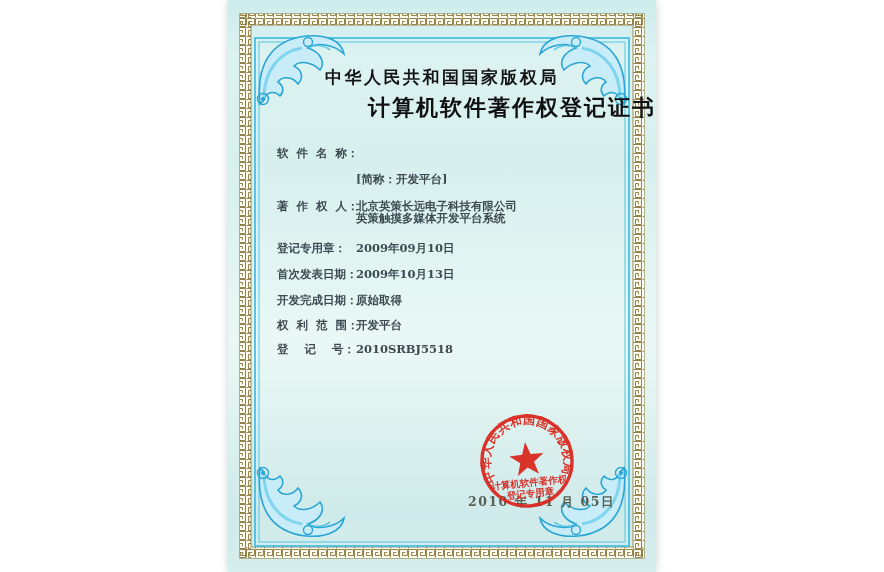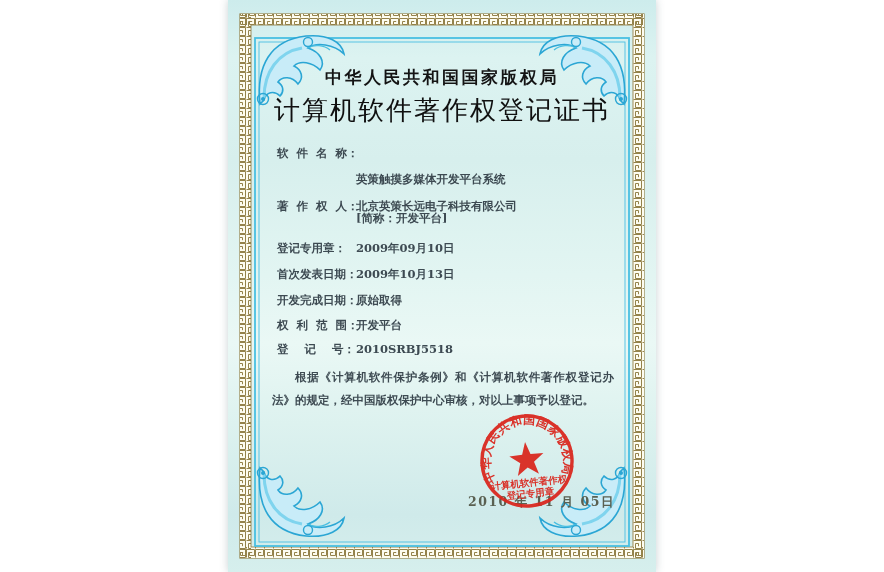--- a/index.html
+++ b/index.html
@@ -16,22 +16,22 @@
       #eaf8f5 60%, #ddf2ef 74%, #cfeaea 90%, #d6efed 100%);
     box-shadow:0 0 8px rgba(40,70,80,.25);
   }
   .deco{position:absolute;left:0;top:0;z-index:0;}
   .txt{position:absolute;z-index:1;color:#3d4a52;}
   .authority{
     left:0;right:0;top:66px;text-align:center;
     font-size:17px;font-weight:bold;letter-spacing:2.5px;color:#141414;
   }
   .title{
-    left:0;right:0;top:93px;text-align:center;
-    font-size:26px;font-weight:normal;letter-spacing:2px;color:#101010;
+    left:0;right:0;top:93px;text-align:right;
+    font-size:22px;font-weight:bold;letter-spacing:2px;color:#101010;
   }
   .certno{
     right:32px;top:123px;font-size:10px;letter-spacing:.5px;color:#47505a;font-weight:600;
   }
   .row{position:absolute;left:49px;z-index:1;font-size:11.5px;font-weight:600;color:#3d4a52;}
   .row .lbl{position:absolute;left:0;top:0;white-space:pre;}
   .row .val{position:absolute;left:79px;top:0;white-space:pre;width:260px;}
   .row .vline{display:block;line-height:11px;}
   .statement{
     left:44px;width:342px;top:366px;
@@ -88,22 +88,22 @@
       <use href="#orn" transform="translate(26,544) scale(1,-1)"></use>
       <use href="#orn" transform="translate(402,544) scale(-1,-1)"></use>
     </svg>
 
     <div class="txt authority">中华人民共和国国家版权局</div>
     <div class="txt title">计算机软件著作权登记证书</div>
 
     <div class="row" style="top:146px">
       <span class="lbl">软  件  名  称：</span>
       <span class="val">
+        <span class="vline">[简称：开发平台]</span>
         <span class="vline">英策触摸多媒体开发平台系统</span>
-        <span class="vline">[简称：开发平台]</span>
       </span>
     </div>
     <div class="row" style="top:199px">
       <span class="lbl">著  作  权  人：</span>
       <span class="val">北京英策长远电子科技有限公司</span>
     </div>
     <div class="row" style="top:241px">
       <span class="lbl">登记专用章：</span>
       <span class="val">2009年09月10日</span>
     </div>
@@ -117,21 +117,20 @@
     </div>
     <div class="row" style="top:318px">
       <span class="lbl">权  利  范  围：</span>
       <span class="val">开发平台</span>
     </div>
     <div class="row" style="top:342px">
       <span class="lbl">登    记    号：</span>
       <span class="val">2010SRBJ5518</span>
     </div>
 
-    <div class="txt statement">根据《计算机软件保护条例》和《计算机软件著作权登记办法》的规定，经中国版权保护中心审核，对以上事项予以登记。</div>
 
     <div class="txt issue-date">2010 年 11 月 05日</div>
 
     <svg class="seal" viewBox="-60 -60 120 120">
       <defs>
         <path id="sealArc" d="M -33.5,15.6 A 37,37 0 1 1 33.5,15.6" fill="none"></path>
       </defs>
       <circle cx="0" cy="0" r="45" fill="none" stroke="#da251c" stroke-width="3.4"></circle>
       <text font-size="12" font-weight="bold" fill="#da251c" letter-spacing="0.5"><textPath href="#sealArc" startOffset="50%" text-anchor="middle">中华人民共和国国家版权局</textPath></text>
       <polygon fill="#da251c" points="0,-19 4.2,-6.7 17.1,-6.3 6.9,1.5 10.6,13.9 0,6.6 -10.6,13.9 -6.9,1.5 -17.1,-6.3 -4.2,-6.7"></polygon>

